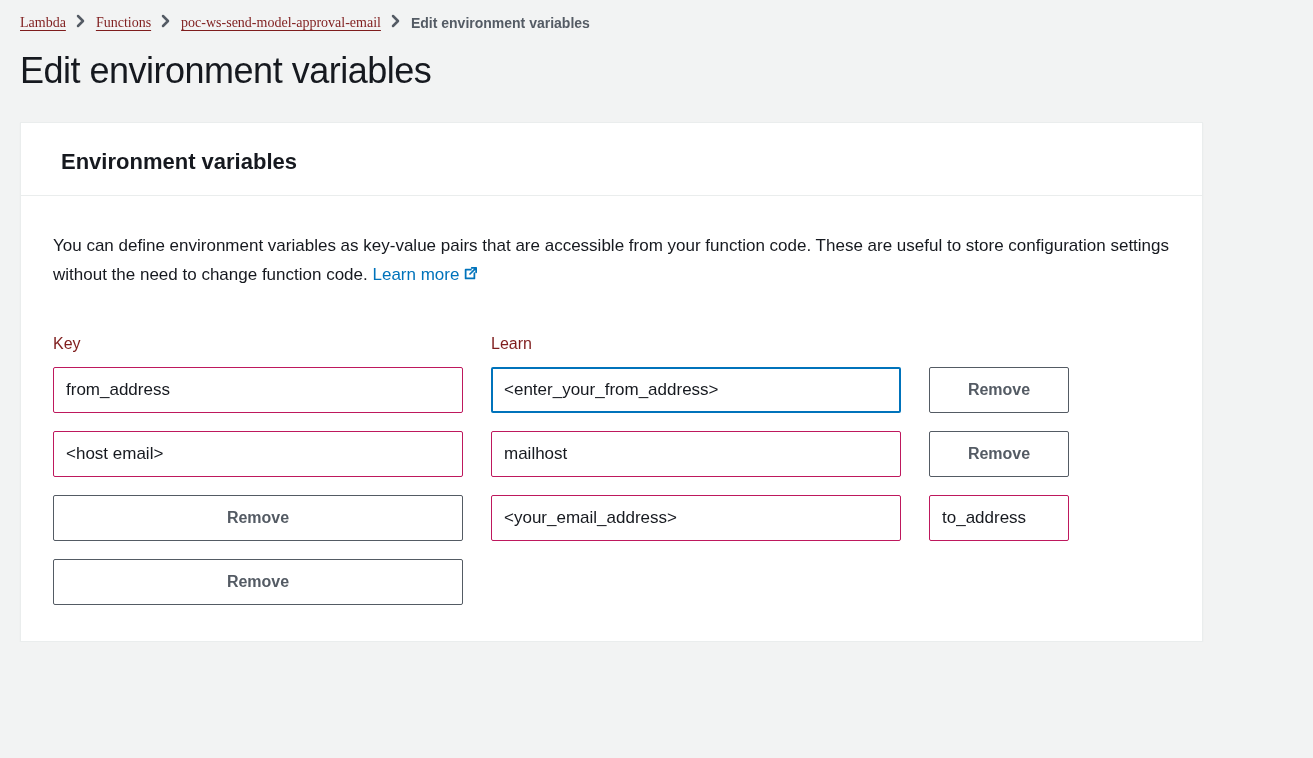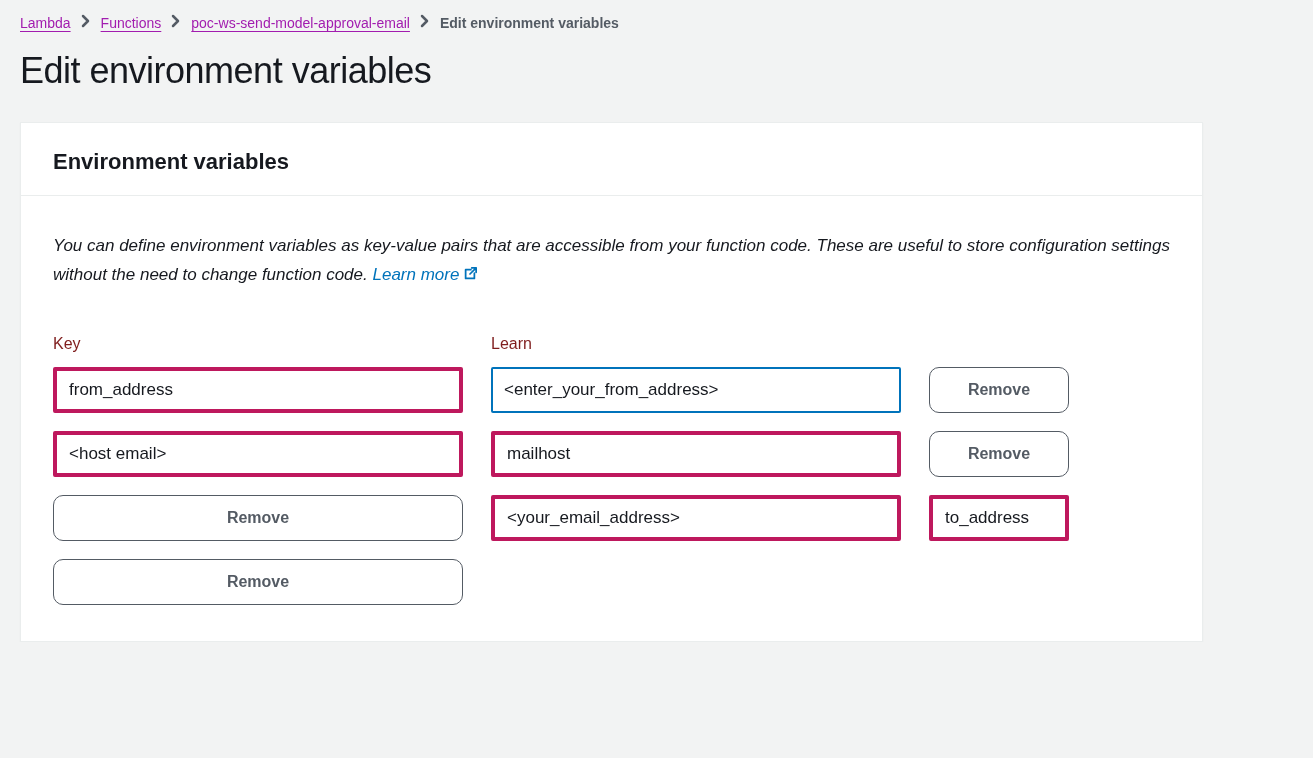--- a/index.html
+++ b/index.html
@@ -17,23 +17,24 @@
       padding: 14px 20px 0 20px;
     }
     .breadcrumb {
       display: flex;
       align-items: center;
       gap: 10px;
       font-size: 14px;
       margin-bottom: 18px;
     }
     .breadcrumb a {
-      color: #a21caf;
+      color: #7f1d1d;
       text-decoration: underline;
       text-underline-offset: 3px;
+      font-family: Liberation Serif, serif;
     }
     .breadcrumb .chevron {
       color: #545b64;
       font-weight: 700;
       font-size: 16px;
     }
     .breadcrumb .current {
       color: #545b64;
       font-weight: 700;
     }
@@ -44,37 +45,36 @@
       margin-bottom: 30px;
       letter-spacing: -0.5px;
     }
     .panel {
       background: #fff;
       border: 1px solid #eaeded;
       box-shadow: 0 1px 1px rgba(0,0,0,0.05);
       margin-right: 90px;
     }
     .panel-header {
-      padding: 26px 32px 20px 32px;
+      padding: 26px 32px 20px 40px;
       border-bottom: 1px solid #eaeded;
     }
     .panel-header h2 {
       font-size: 22px;
       font-weight: 700;
       color: #16191f;
     }
     .panel-body {
       padding: 36px 32px;
     }
     .description {
       font-size: 17px;
       line-height: 1.7;
       color: #16191f;
       margin-bottom: 44px;
-      font-style: italic;
     }
     .learn-more {
       color: #0073bb;
       text-decoration: none;
     }
     .ext-icon {
       display: inline-block;
       vertical-align: -1px;
       margin-left: 4px;
     }
@@ -95,36 +95,36 @@
       margin-bottom: -4px;
     }
     .col-header-empty {
       height: 1px;
     }
     .kv-input {
       width: 100%;
       height: 46px;
       padding: 16px 12px;
       font-size: 17px;
-      border: 4px solid #be185d;
+      border: 1px solid #be185d;
       border-radius: 2px;
       background: #fff;
       color: #16191f;
       font-family: inherit;
     }
     .kv-input.focused {
       border: 2px solid #0073bb;
       padding: 11px 11px;
     }
     .remove-btn {
       height: 46px;
       padding: 0 24px;
       background: #fff;
       border: 1px solid #545b64;
-      border-radius: 10px;
+      border-radius: 2px;
       font-size: 16px;
       font-weight: 700;
       color: #545b64;
       cursor: pointer;
       font-family: inherit;
     }
   </style>
 </head>
 <body>
 

